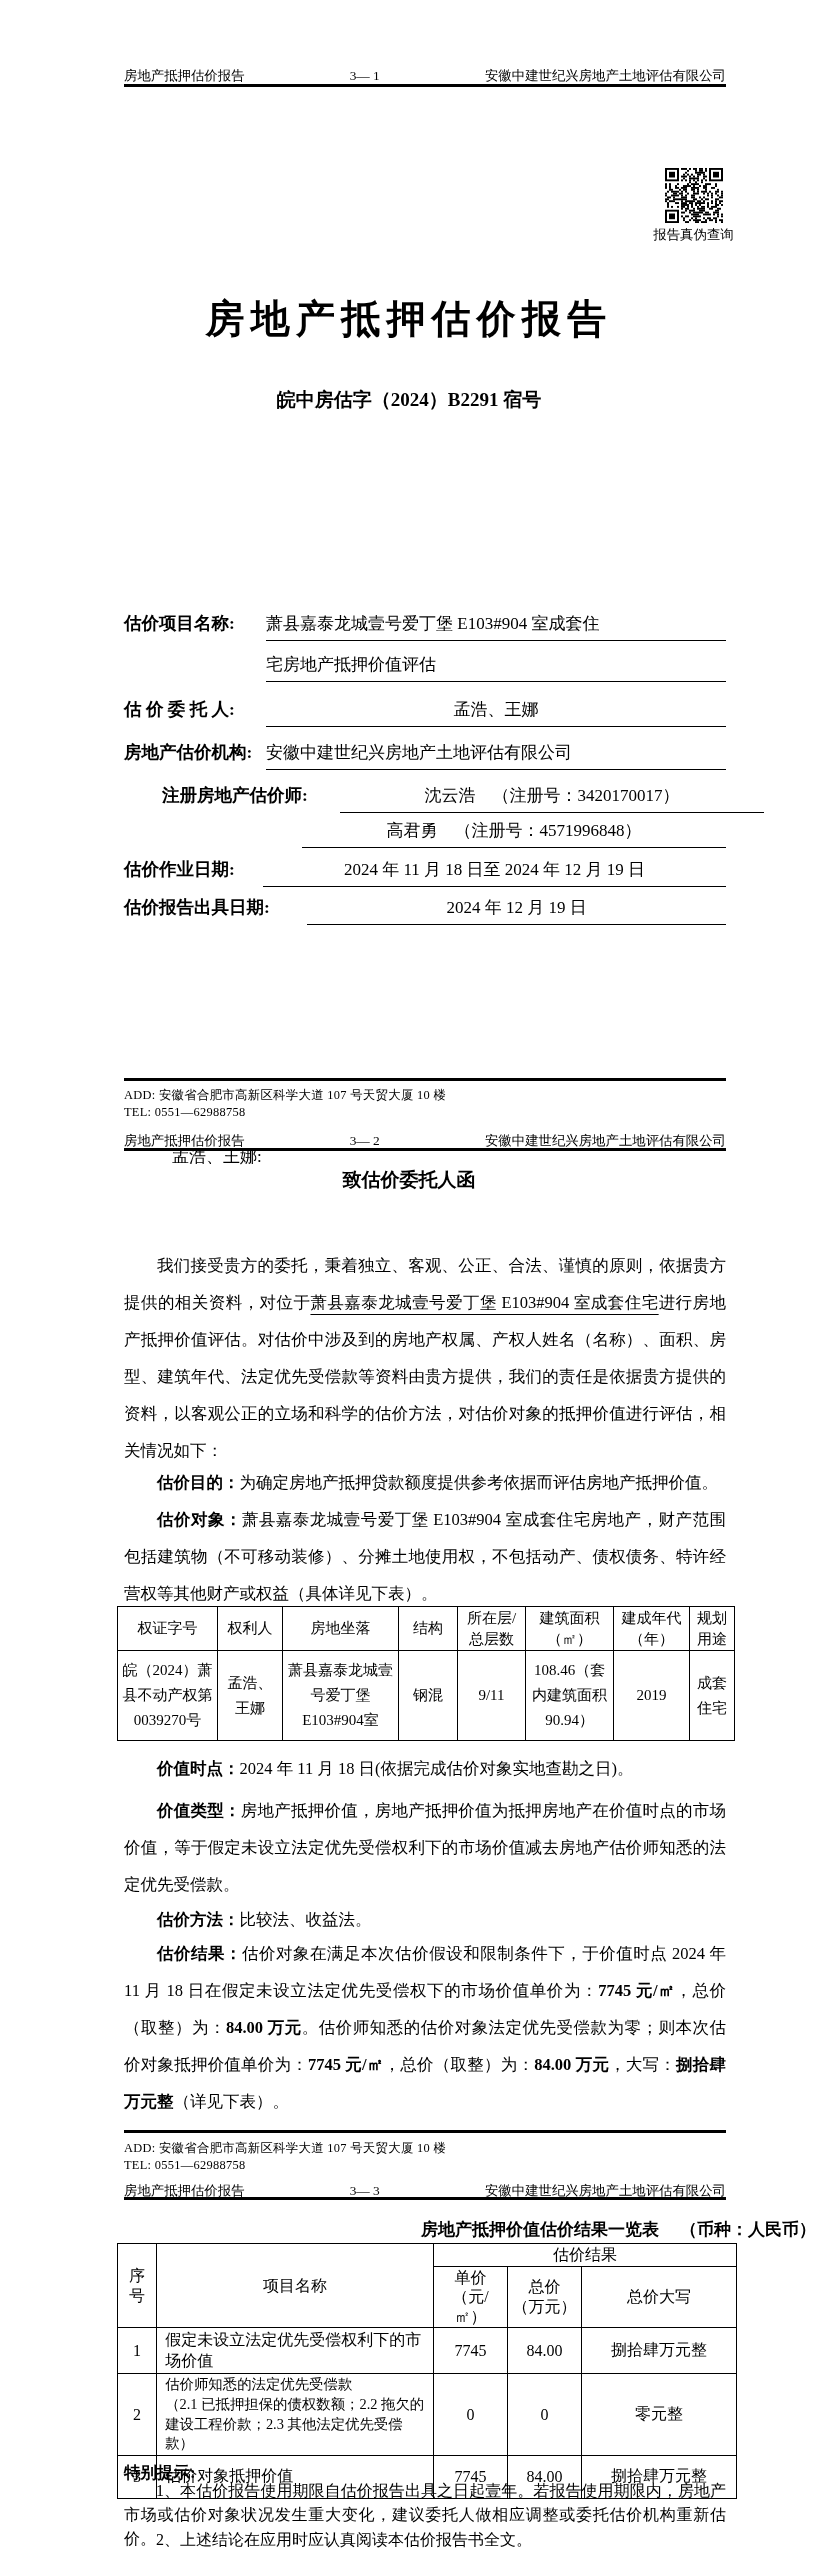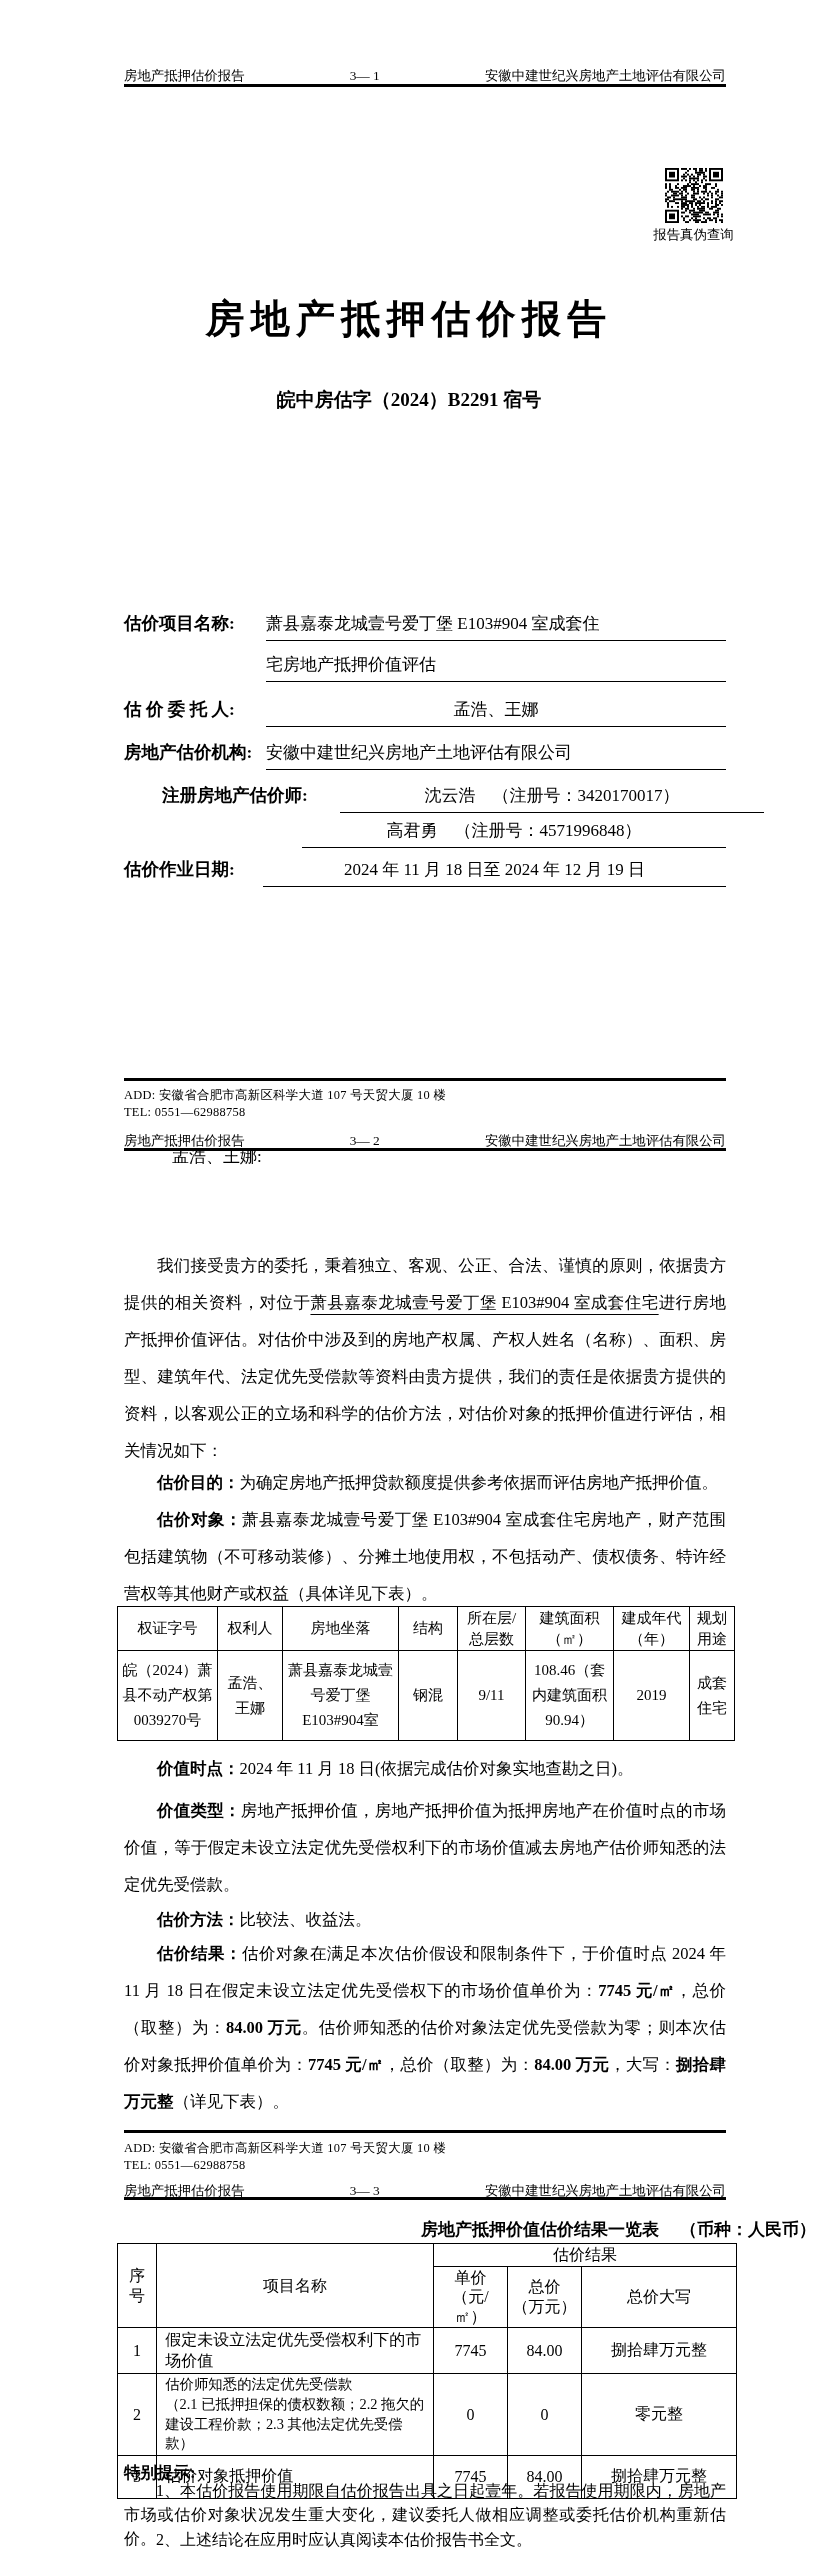--- a/index.html
+++ b/index.html
@@ -437,32 +437,37 @@
     <span class="fval center">沈云浩　（注册号：3420170017）</span>
   </div>
   <div class="abs frow" style="top:819px;">
     <span class="fspacer w345"></span>
     <span class="fval center">高君勇　（注册号：4571996848）</span>
   </div>
   <div class="abs frow" style="top:857px;">
     <span class="flbl w270">估价作业日期:</span>
     <span class="fval center">2024 年 11 月 18 日至 2024 年 12 月 19 日</span>
   </div>
+  <div class="abs frow" style="top:895px;">
+    <span class="flbl w355">估价报告出具日期:</span>
+    <span class="fval center">2024 年 12 月 19 日</span>
+  </div>
 
   <div class="abs frule" style="top:1078px;"></div>
   <div class="abs foot-line" style="top:1088px;">ADD: 安徽省合肥市高新区科学大道 107 号天贸大厦 10 楼</div>
   <div class="abs foot-line" style="top:1105px;">TEL: 0551—62988758</div>
 
   <div class="abs run-hdr" style="top:1133px;">
     <span>房地产抵押估价报告</span>
     <span class="mid">3— 2</span>
     <span>安徽中建世纪兴房地产土地评估有限公司</span>
   </div>
   <div class="abs hrule" style="top:1148px;"></div>
 
+  <div class="abs letter-title">致估价委托人函</div>
   <div class="abs greeting">孟浩、王娜:</div>
 
   <div class="abs body-par" style="top:1247px;">
     <span>我们接受贵方的委托，秉着独立、客观、公正、合法、谨慎的原则，依据贵方提供的相关资料，对位于</span><span class="u-phrase">萧县嘉泰龙城壹号爱丁堡 E103#904 室成套住宅</span><span>进行房地产抵押价值评估。对估价中涉及到的房地产权属、产权人姓名（名称）、面积、房型、建筑年代、法定优先受偿款等资料由贵方提供，我们的责任是依据贵方提供的资料，以客观公正的立场和科学的估价方法，对估价对象的抵押价值进行评估，相关情况如下：</span>
   </div>
 
   <div class="abs body-par" style="top:1464px;">
     <span class="b">估价目的：</span><span>为确定房地产抵押贷款额度提供参考依据而评估房地产抵押价值。</span>
   </div>
 

